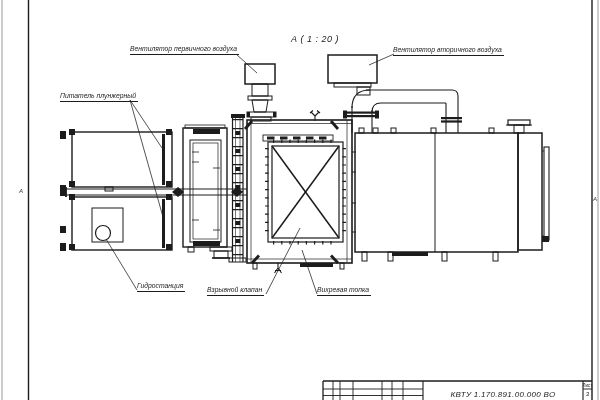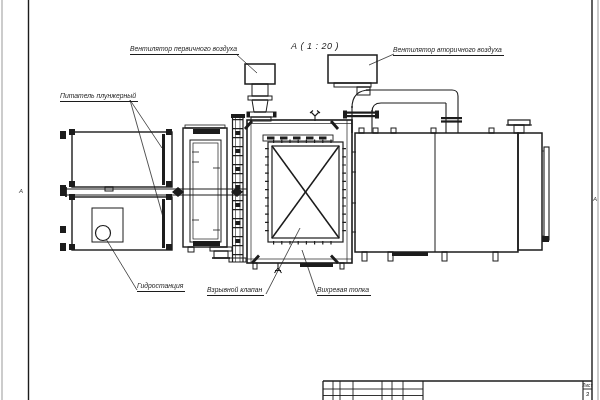--- a/index.html
+++ b/index.html
@@ -211,28 +211,29 @@
           <line x1="382" y1="381" x2="382" y2="400"></line>
         <line x1="392" y1="381" x2="392" y2="400"></line>
           <line x1="403" y1="381" x2="403" y2="400"></line>
       </g>
       <line x1="423" y1="381" x2="423" y2="400" stroke-width="1.1"></line>
       <line x1="583" y1="381" x2="583" y2="400" stroke-width="1.1"></line>
       <line x1="583" y1="389" x2="592" y2="389" stroke-width="0.9"></line>
     </g>
   </svg>
 
-  <div class="view-title" style="left:291px;top:41px">А ( 1 : 20 )</div>
+  <div class="view-title" style="left:291px;top:34px">А ( 1 : 20 )</div>
 
   <div class="zone-letter" style="left:19px;top:188px">А</div>
   <div class="zone-letter" style="left:593px;top:196px">А</div>
 
   <div class="callout" style="left:130px;top:45px">Вентилятор первичного воздуха</div>
   <div class="callout" style="left:393px;top:46px">Вентилятор вторичного воздуха</div>
   <div class="callout" style="left:60px;top:92px">Питатель плунжерный</div>
   <div class="callout" style="left:137px;top:282px">Гидростанция</div>
   <div class="callout" style="left:207px;top:286px">Взрывной клапан</div>
   <div class="callout" style="left:317px;top:286px">Вихревая топка</div>
 
+  <div class="tb-text tb-designation">КВТУ 1.170.891.00.000 ВО</div>
   <div class="tb-text tb-sheet-label">Лист</div>
   <div class="tb-text tb-sheet-number">3</div>
 
 </div>
 
 </body></html>

